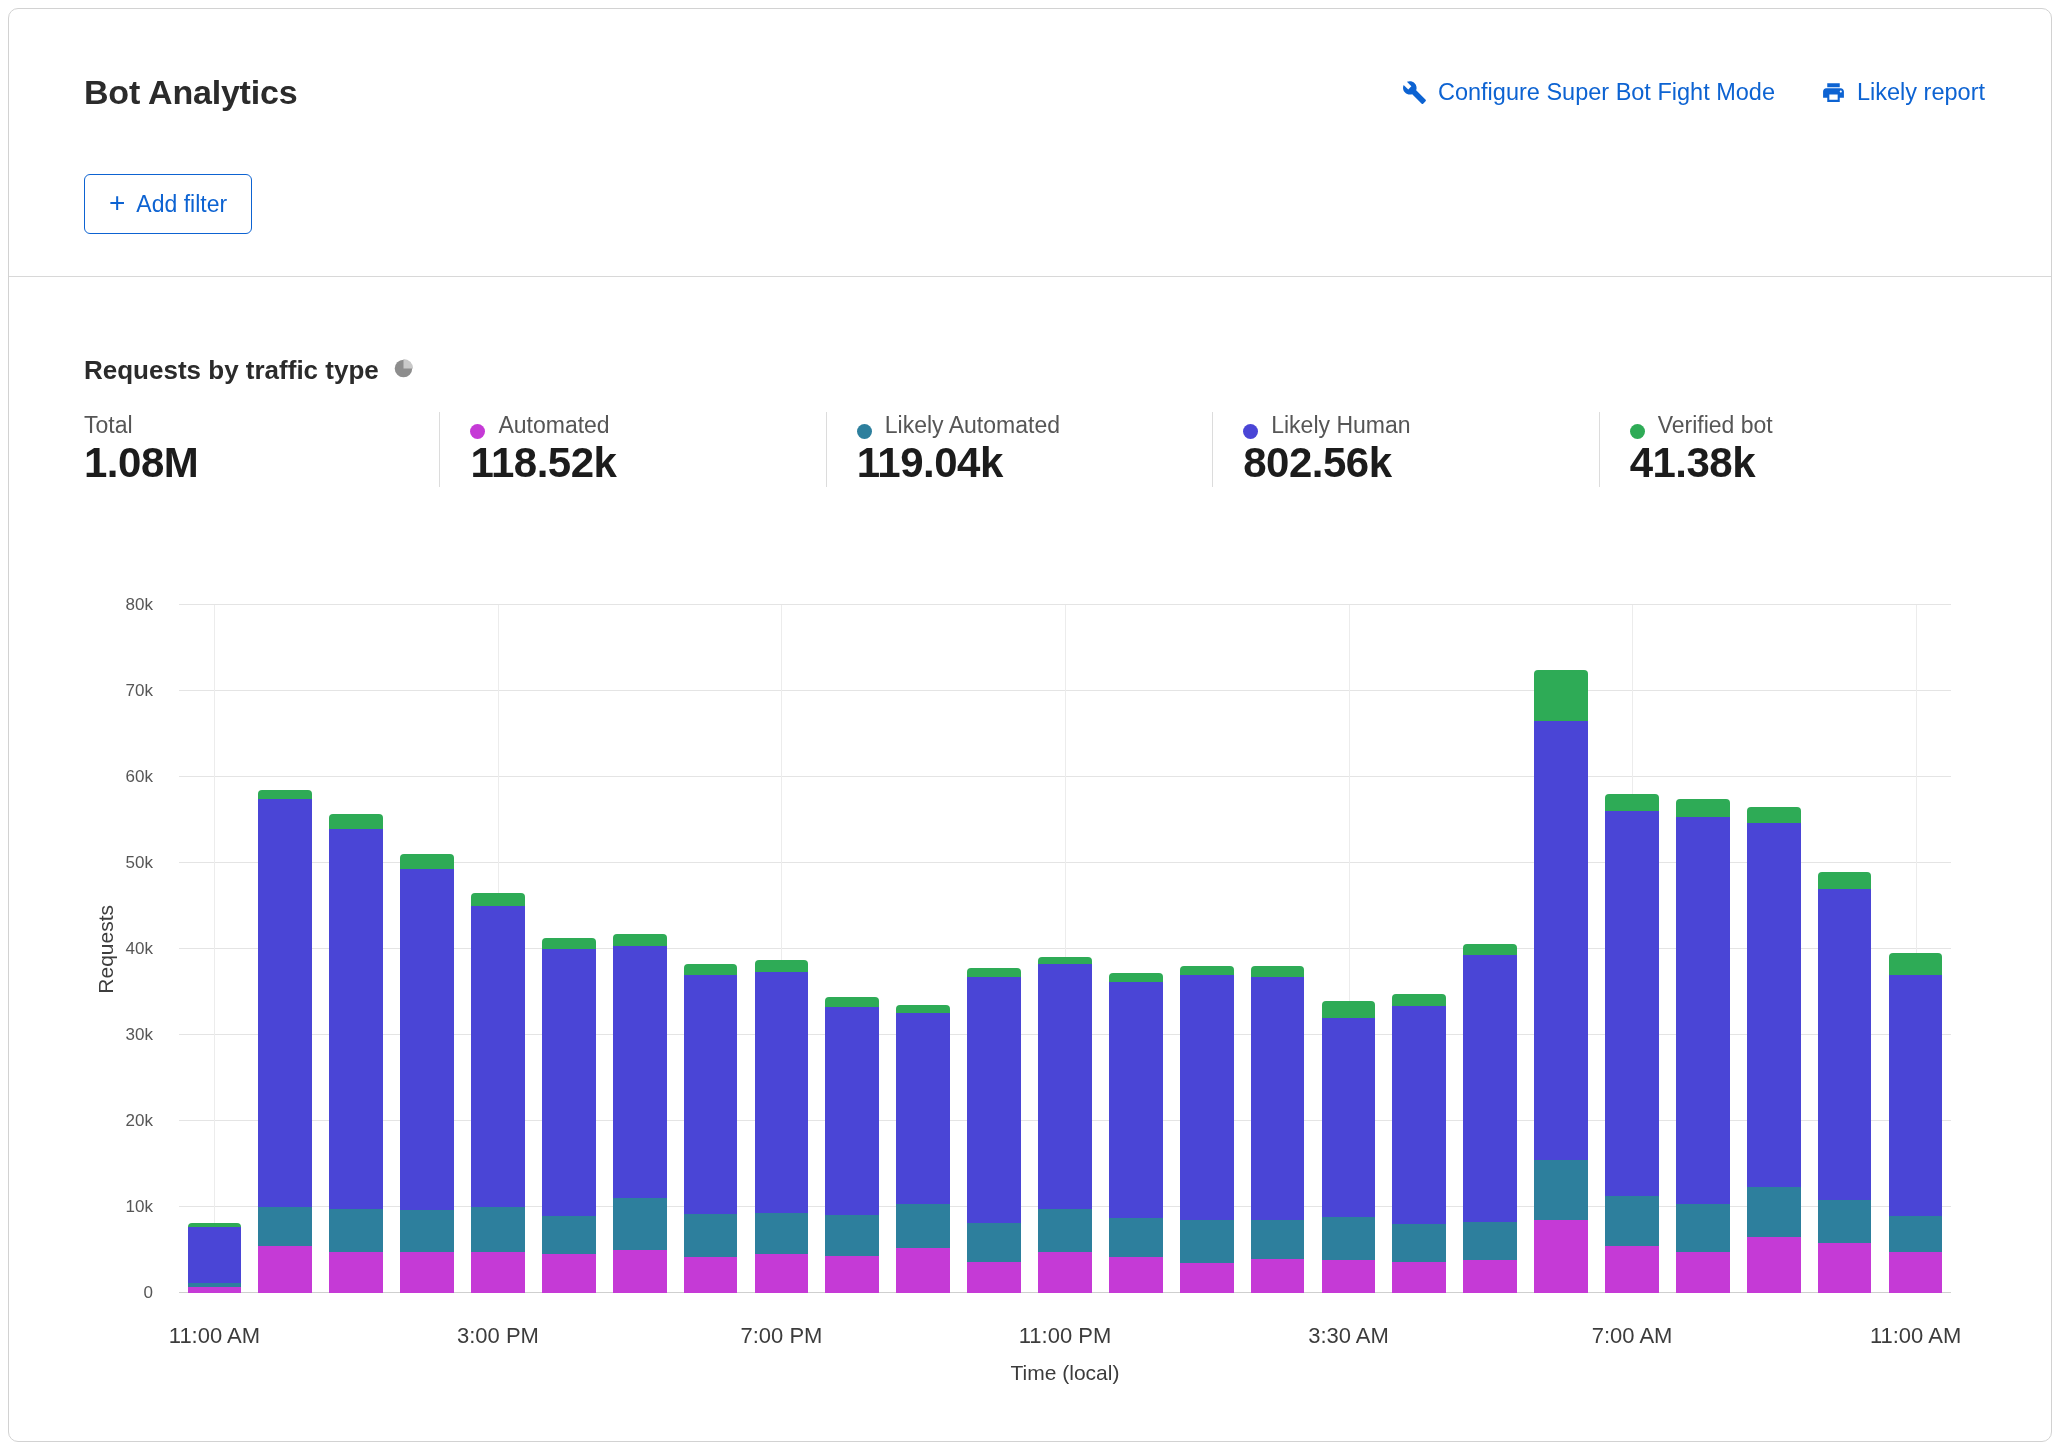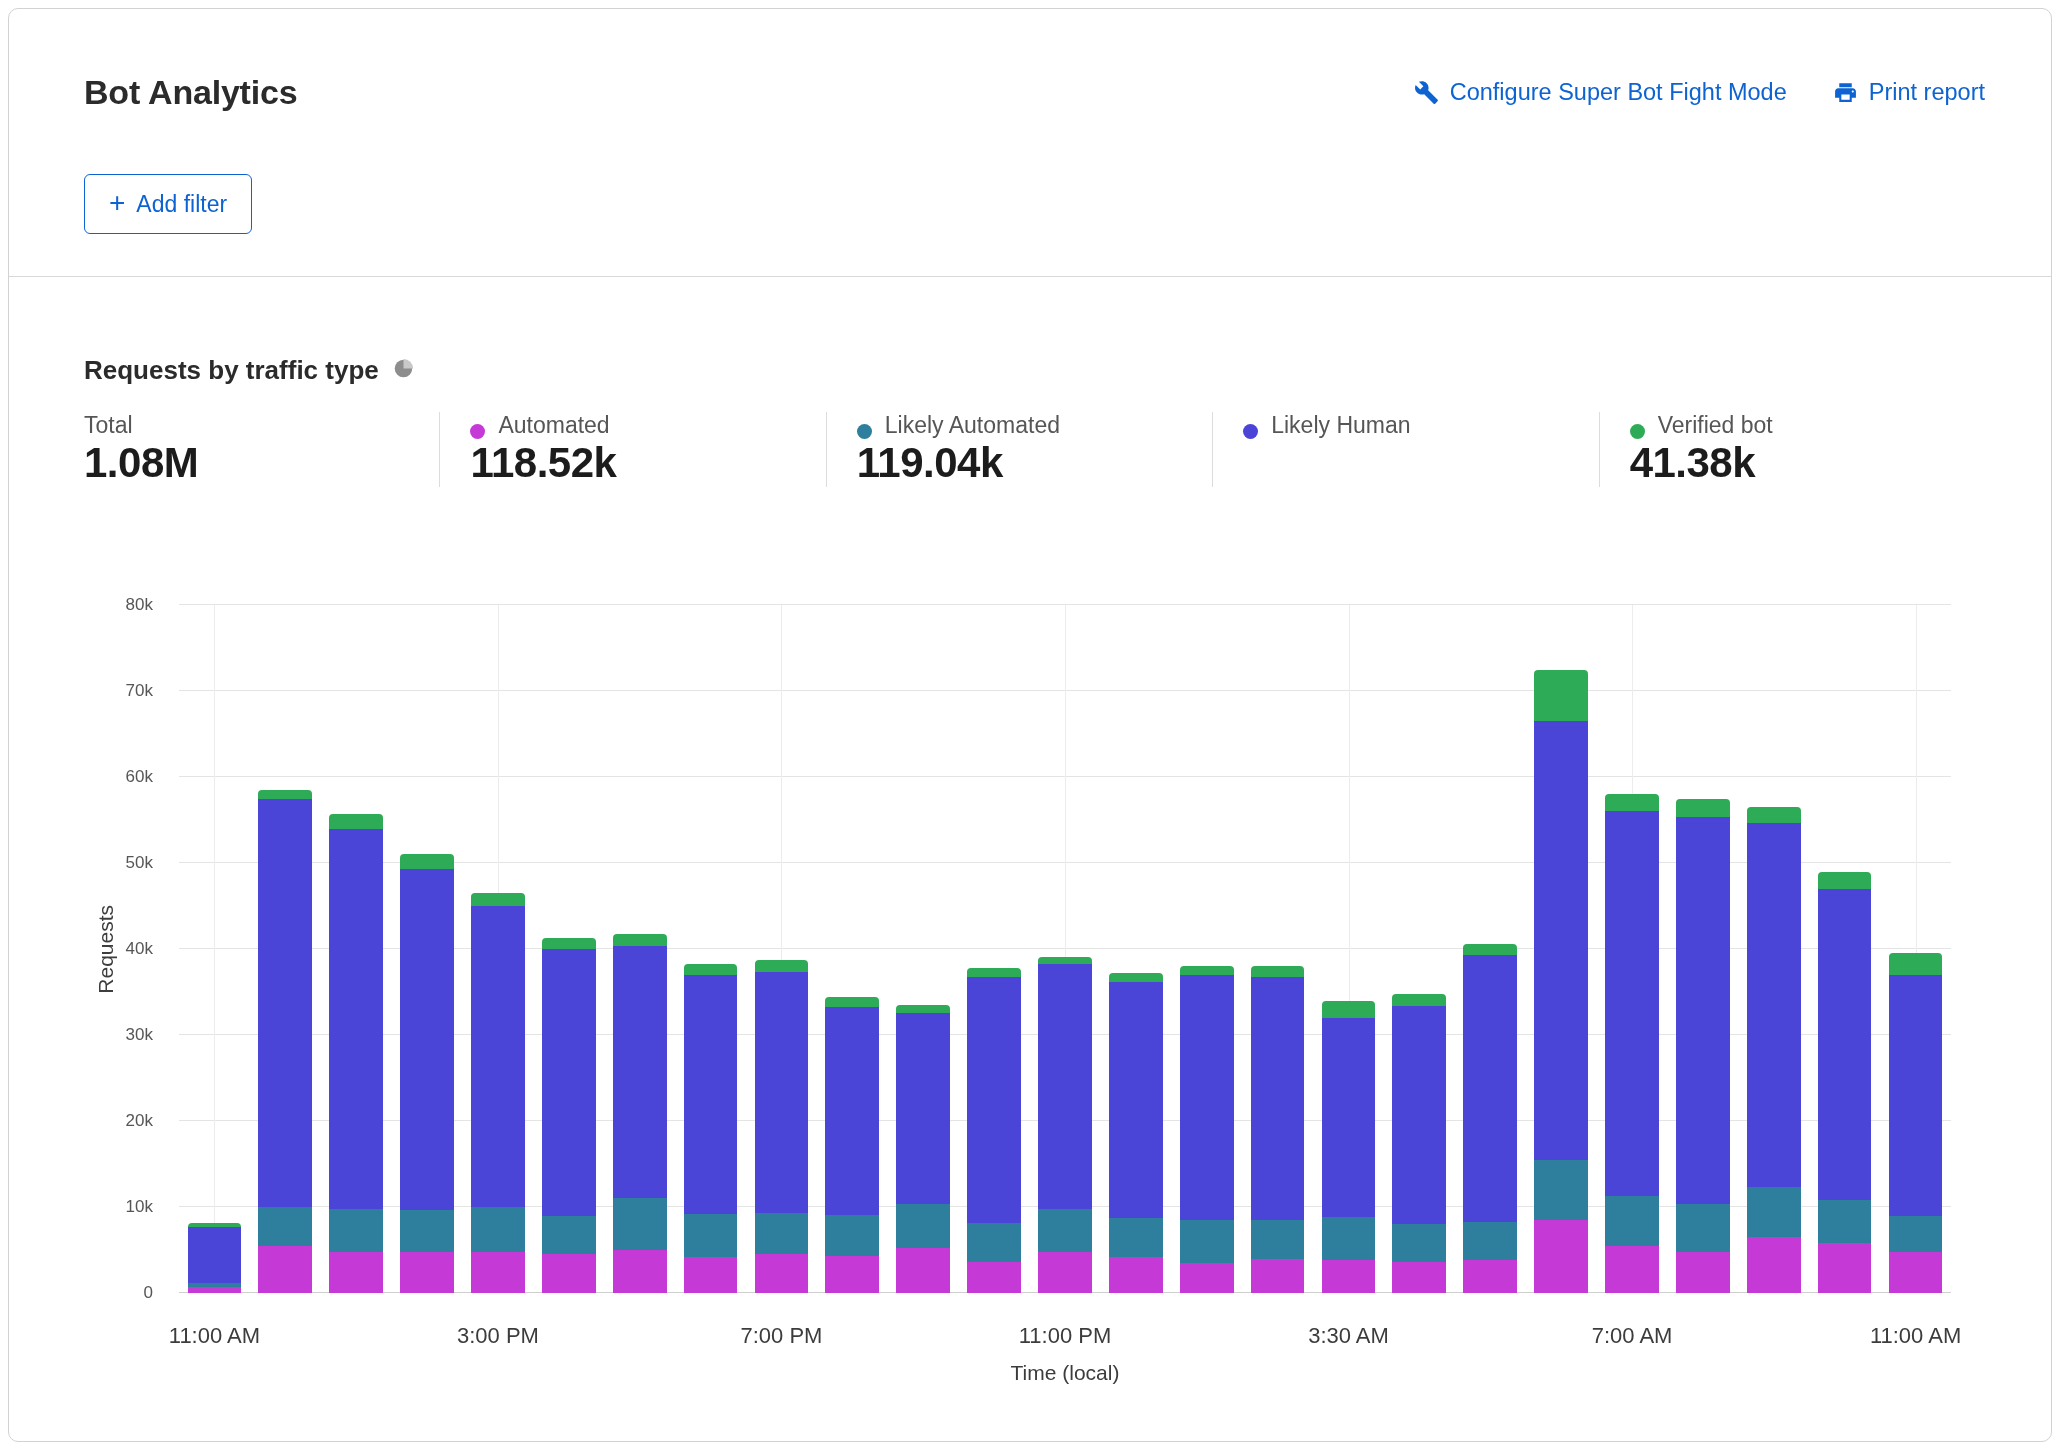--- a/index.html
+++ b/index.html
@@ -82,21 +82,21 @@
               </svg>
           </span>
           <span>Configure Super Bot Fight Mode</span>
         </a>
         <a class="hlink">
           <span>
             <svg width="25" height="25" viewBox="0 0 24 24" fill="#0d63d2">
                 <path d="M19 8H5c-1.66 0-3 1.34-3 3v6h4v4h12v-4h4v-6c0-1.66-1.34-3-3-3zm-3 11H8v-5h8v5zm3-7c-.55 0-1-.45-1-1s.45-1 1-1 1 .45 1 1-.45 1-1 1zm-1-9H6v4h12V3z"></path>
               </svg>
           </span>
-          <span>Print report</span>
+          <span>Likely report</span>
         </a>
       </div>
     </div>
     <div class="header-controls">
       <button class="add-filter-btn">
         <span class="plus-glyph">+</span>
         <span>Add filter</span>
       </button>
     </div>
   </div>
@@ -130,20 +130,21 @@
         <span class="dot" style="background: rgb(45, 127, 157);"></span>
         <span>Likely Automated</span>
       </div>
       <div class="stat-value">119.04k</div>
     </div>
     <div class="stat">
       <div class="stat-label">
         <span class="dot" style="background: rgb(74, 69, 214);"></span>
         <span>Likely Human</span>
       </div>
+      <div class="stat-value">802.56k</div>
     </div>
     <div class="stat">
       <div class="stat-label">
         <span class="dot" style="background: rgb(46, 171, 86);"></span>
         <span>Verified bot</span>
       </div>
       <div class="stat-value">41.38k</div>
     </div>
   </div>
 

